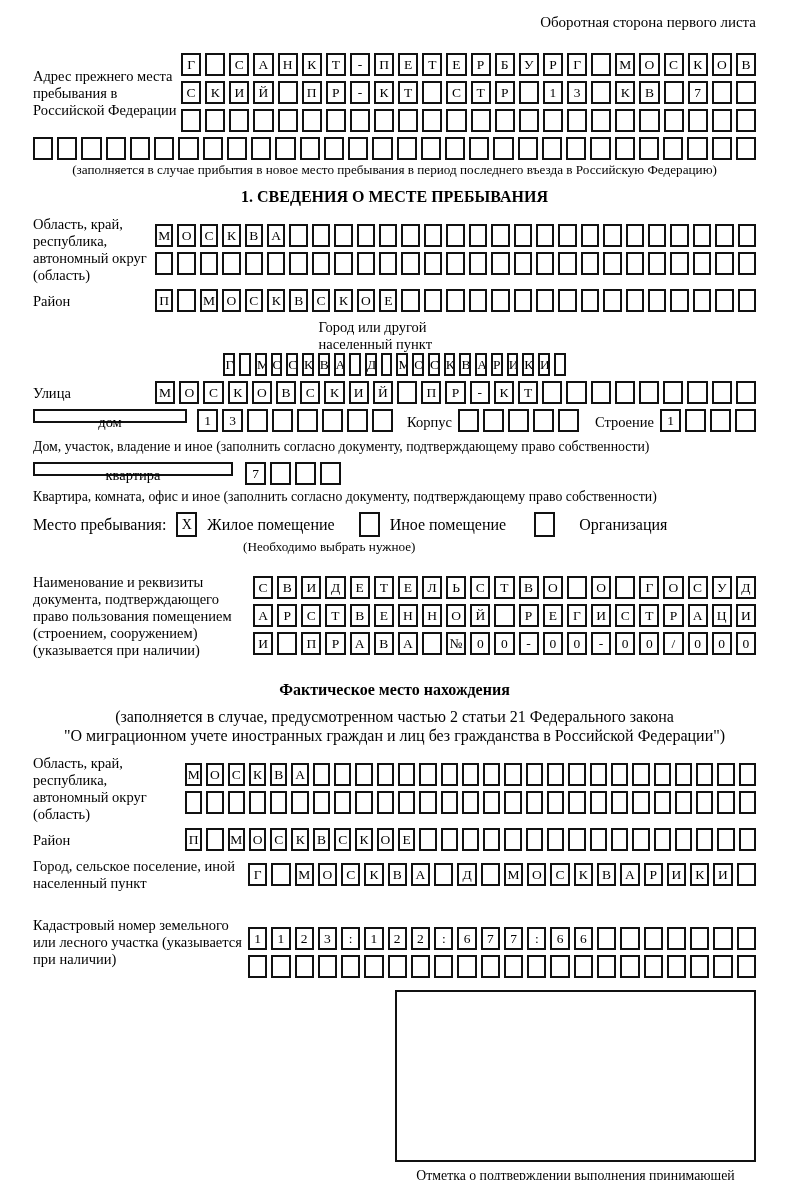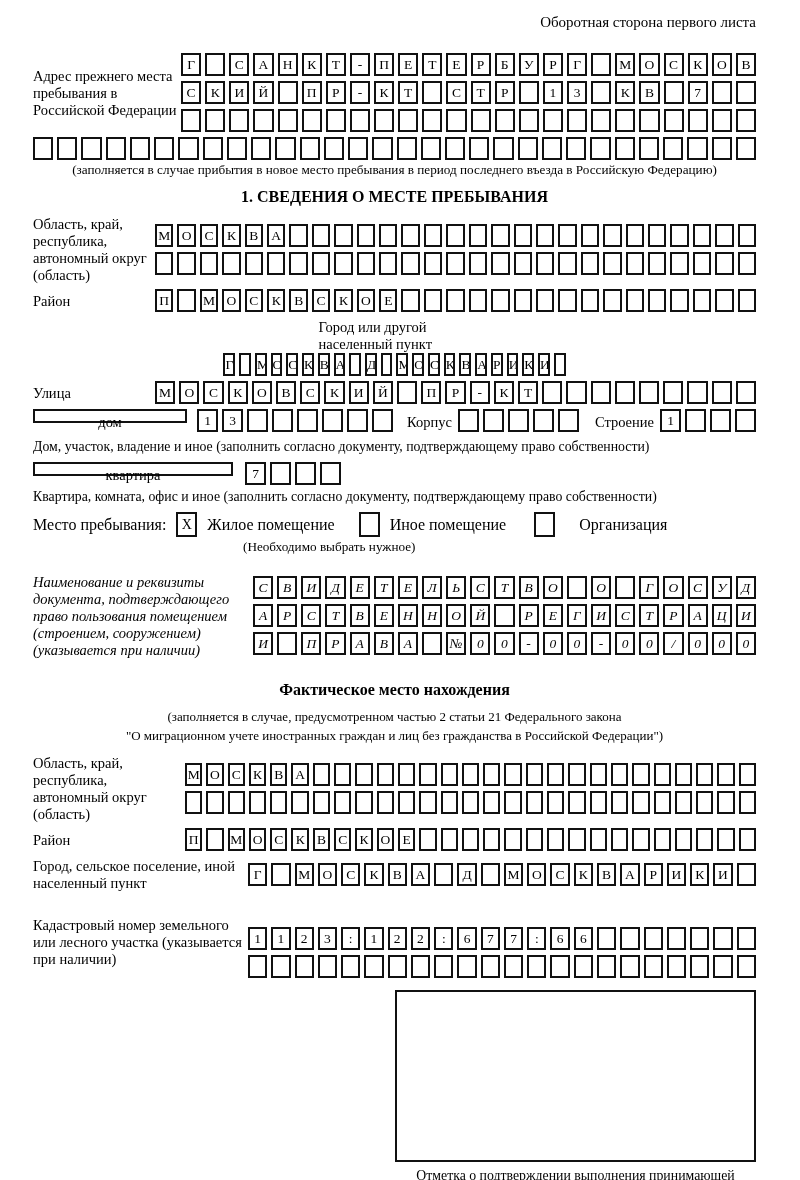--- a/index.html
+++ b/index.html
@@ -34,21 +34,21 @@
   .cells-fixed .cell { flex:0 0 21px; width:21px; }
   .chk {
     width:21px; height:25px; border:2px solid #111; text-align:center;
     font-size:14px; line-height:21px; flex:0 0 auto; background:#fff;
   }
   .placerow { display:flex; align-items:center; gap:10px; margin:6px 0 2px 0; }
   .placerow .txt { font-size:16px; white-space:nowrap; }
   .stamp-wrap { margin-left:362px; width:361px; }
   .stamp-box { width:361px; height:172px; border:2px solid #111; background:#fff; }
   .stamp-caption { font-size:13.8px; line-height:19px; text-align:center; margin-top:4px; }
-  .actual-note { font-size:13px; text-align:center; line-height:19px; margin-bottom:8px; }
+  .actual-note { font-size:16px; text-align:center; line-height:19px; margin-bottom:8px; }
   .mt22 { margin-top:22px; }
 </style>
 </head>
 <body>
 
 <div class="corner">Оборотная сторона первого листа</div>
 
 <div class="frow">
   <div class="flabel lw148">Адрес прежнего места пребывания в Российской Федерации</div>
   <div class="rows">
@@ -375,21 +375,21 @@
   <span class="txt">Место пребывания:</span>
   <span class="chk">X</span>
   <span class="txt">Жилое помещение</span>
   <span class="chk" style="margin-left:14px;"></span>
   <span class="txt">Иное помещение</span>
   <span class="chk" style="margin-left:18px;"></span>
   <span class="txt" style="margin-left:14px;">Организация</span>
 </div>
 <div class="note" style="text-align:left; padding-left:210px; margin-bottom:8px;">(Необходимо выбрать нужное)</div>
 
-<div class="frow" style="min-height:104px;font-style:italic;">
+<div class="frow" style="min-height:104px;">
   <div class="flabel lw218">Наименование и реквизиты документа, подтверждающего право пользования помещением (строением, сооружением) (указывается при наличии)</div>
   <div class="rows">
     <div class="boxrow">
         <div class="cell">С</div>
         <div class="cell">В</div>
         <div class="cell">И</div>
         <div class="cell">Д</div>
         <div class="cell">Е</div>
         <div class="cell">Т</div>
         <div class="cell">Е</div>

